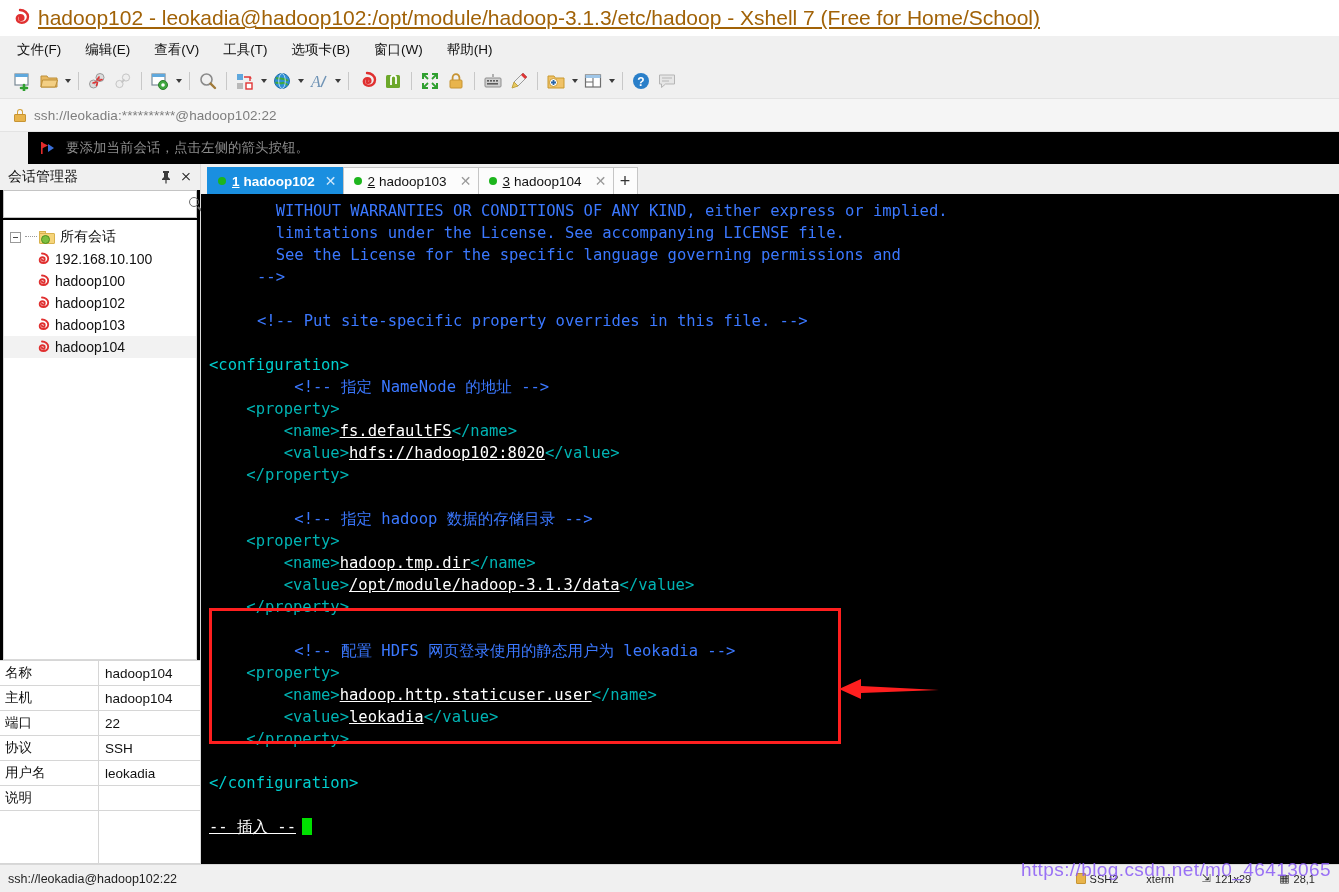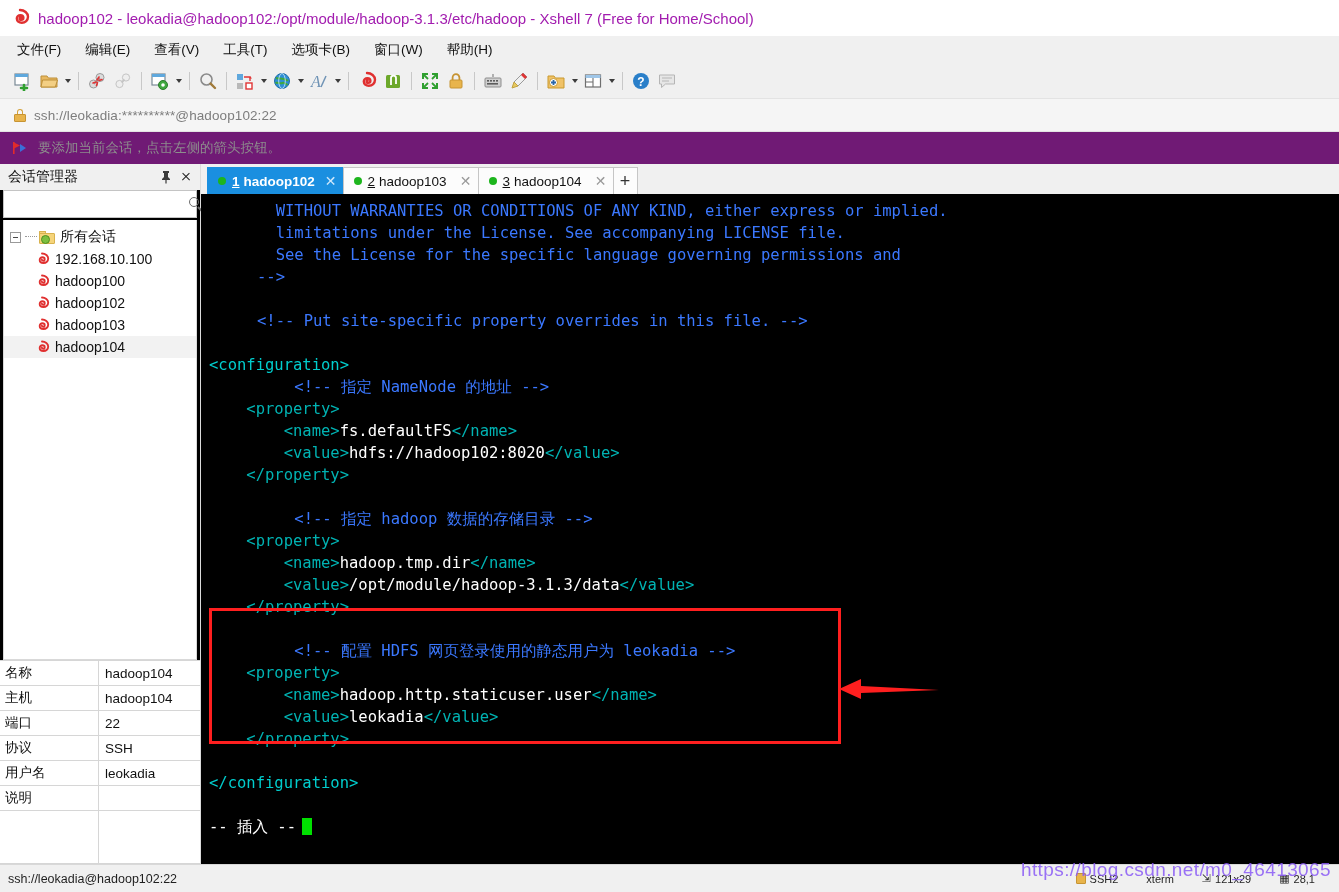--- a/index.html
+++ b/index.html
@@ -8,21 +8,21 @@
     background:#f0f0f0;
     font-family:"Liberation Sans","DejaVu Sans",sans-serif;
     font-size:13px;color:#000;
     -webkit-font-smoothing:antialiased;
   }
   .app{width:1339px;height:892px;position:relative;display:flex;flex-direction:column;background:#f0f0f0;}
 
   
   .titlebar{height:36px;background:#ffffff;display:flex;align-items:center;padding-left:10px;flex:0 0 36px;}
   .title-icon{width:20px;height:20px;margin-right:8px;flex:0 0 20px;position:relative;}
-  .title-text{font-size:15px;color:#a21caf;white-space:nowrap;}
+  .title-text{font-size:21px;color:#a16207;white-space:nowrap;text-decoration:underline;}
 
   
   .menubar{height:28px;background:#f0f0f0;display:flex;align-items:center;padding-left:14px;flex:0 0 28px;
            border-bottom:0px solid #ddd;}
   .menuitem{font-size:13.5px;color:#111;margin-right:18px;padding:2px 3px;white-space:nowrap;cursor:default;}
 
   
   .toolbar{height:34px;background:#f0f0f0;display:flex;align-items:center;padding-left:10px;flex:0 0 34px;gap:0px;}
   .tbtn{width:26px;height:26px;display:flex;align-items:center;justify-content:center;cursor:default;position:relative;}
   .tsep{width:1px;height:18px;background:#c8c8c8;margin:0 5px;}
@@ -31,21 +31,21 @@
 
   
   .addressbar{height:32px;background:#f5f5f5;display:flex;align-items:center;padding-left:14px;flex:0 0 32px;
               border-top:1px solid #e3e3e3;border-bottom:1px solid #e3e3e3;}
   .addr-text{font-size:13.5px;color:#7d7d7d;margin-left:8px;letter-spacing:0.1px;}
   .lock{width:12px;height:13px;position:relative;flex:0 0 12px;}
   .lock .body{position:absolute;left:0;bottom:0;width:12px;height:8px;background:#e8b44b;border:1px solid #c79433;border-radius:1px;box-sizing:border-box;}
   .lock .shackle{position:absolute;left:3px;top:0;width:6px;height:6px;border:1.6px solid #d4a23c;border-bottom:none;border-radius:4px 4px 0 0;box-sizing:border-box;}
 
   
-  .notifybar{height:32px;background:#701a75;display:flex;align-items:center;padding-left:12px;flex:0 0 32px;}
+  .notifybar{height:32px;background:#000000;display:flex;align-items:center;padding-left:12px;flex:0 0 32px;margin-left:28px;}
   .notify-text{font-size:13.5px;color:#8d8d8d;margin-left:8px;}
   .flagicon{width:18px;height:15px;position:relative;flex:0 0 18px;}
 
   
   .bodyrow{flex:1 1 auto;display:flex;min-height:0;background:#f0f0f0;}
 
   
   .sidebar{width:200px;flex:0 0 200px;display:flex;flex-direction:column;background:#000000;border-right:1px solid #dcdcdc;min-height:0;}
   .sb-header{height:26px;display:flex;align-items:center;padding:0 6px 0 8px;background:#f0f0f0;flex:0 0 26px;}
   .sb-title{font-size:14px;color:#111;font-weight:400;flex:1;}
@@ -95,21 +95,21 @@
   .tab.active .dot{background:#1db51d;}
   .tabadd{height:27px;width:25px;display:flex;align-items:center;justify-content:center;border:1px solid #c6c6c6;
           border-bottom:none;background:#fcfcfc;font-size:18px;color:#333;cursor:default;box-sizing:border-box;}
 
   .terminal{flex:1 1 auto;background:#000;position:relative;overflow:hidden;min-height:0;
             font-family:"DejaVu Sans Mono","Liberation Mono",monospace;font-size:15.5px;line-height:22px;
             padding:6px 0 0 8px;box-sizing:border-box;}
   .tline{white-space:pre;height:22px;}
   .c-comment{color:#3b78ff;margin-left:48px;}
   .c-tag{color:#00b3b3;}
-  .c-text{color:#ffffff;}
+  .c-text{color:#ffffff;text-decoration:underline;}
   .c-green{color:#00cdcd;}
   .cursor{display:inline-block;width:10px;height:17px;background:#00e000;vertical-align:-3px;}
 
   .redbox{position:absolute;border:3px solid #ff1f1f;box-sizing:border-box;pointer-events:none;}
   .redarrow{position:absolute;pointer-events:none;}
 
   
   .statusbar{height:27px;background:#f0f0f0;display:flex;align-items:center;flex:0 0 27px;
              border-top:1px solid #d8d8d8;position:relative;}
   .st-left{font-size:12.5px;color:#1f1f1f;margin-left:8px;}

